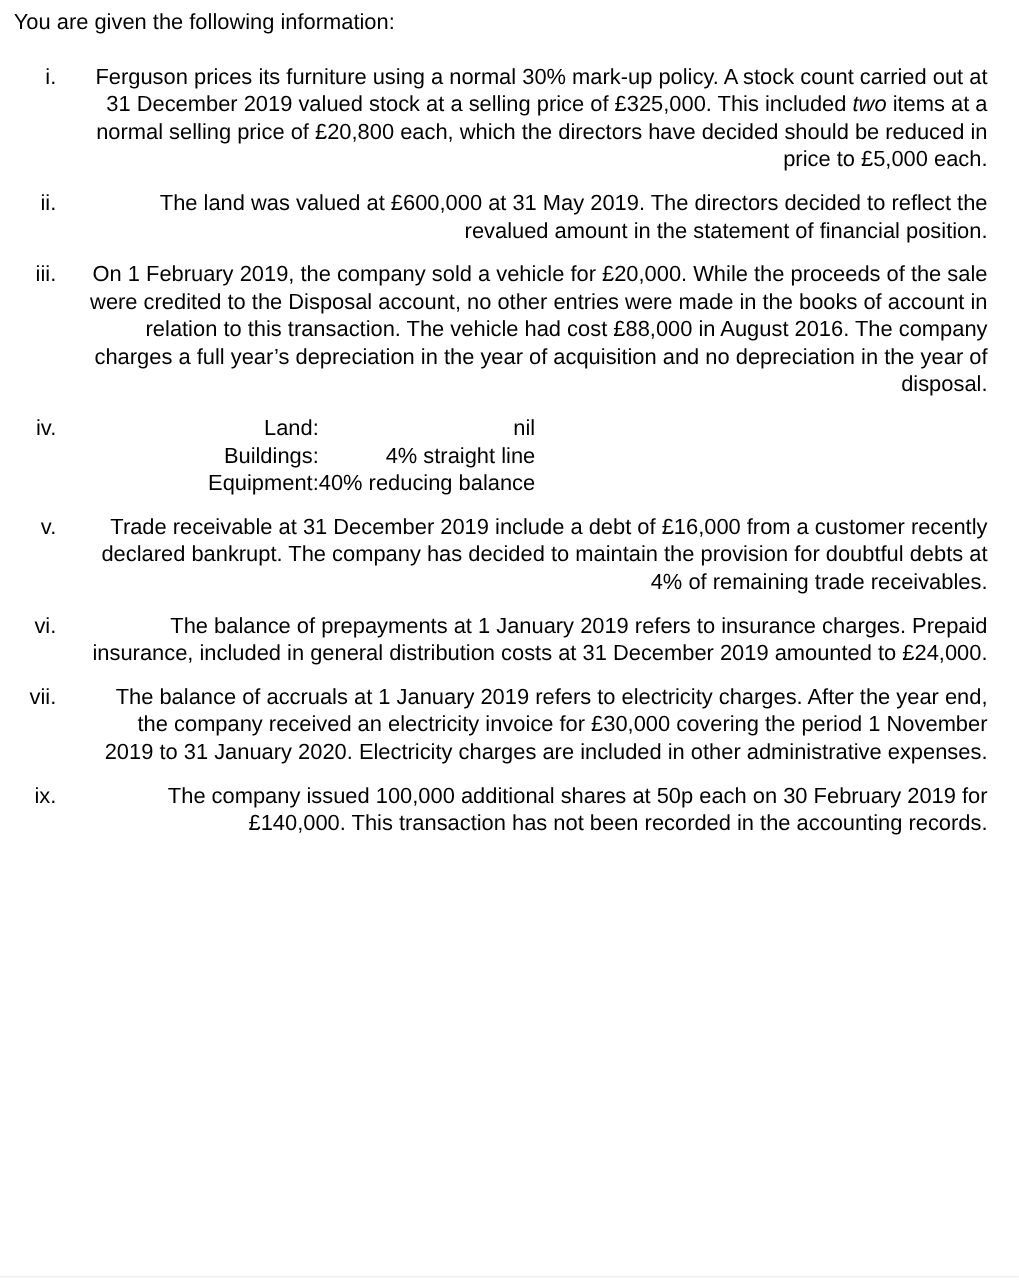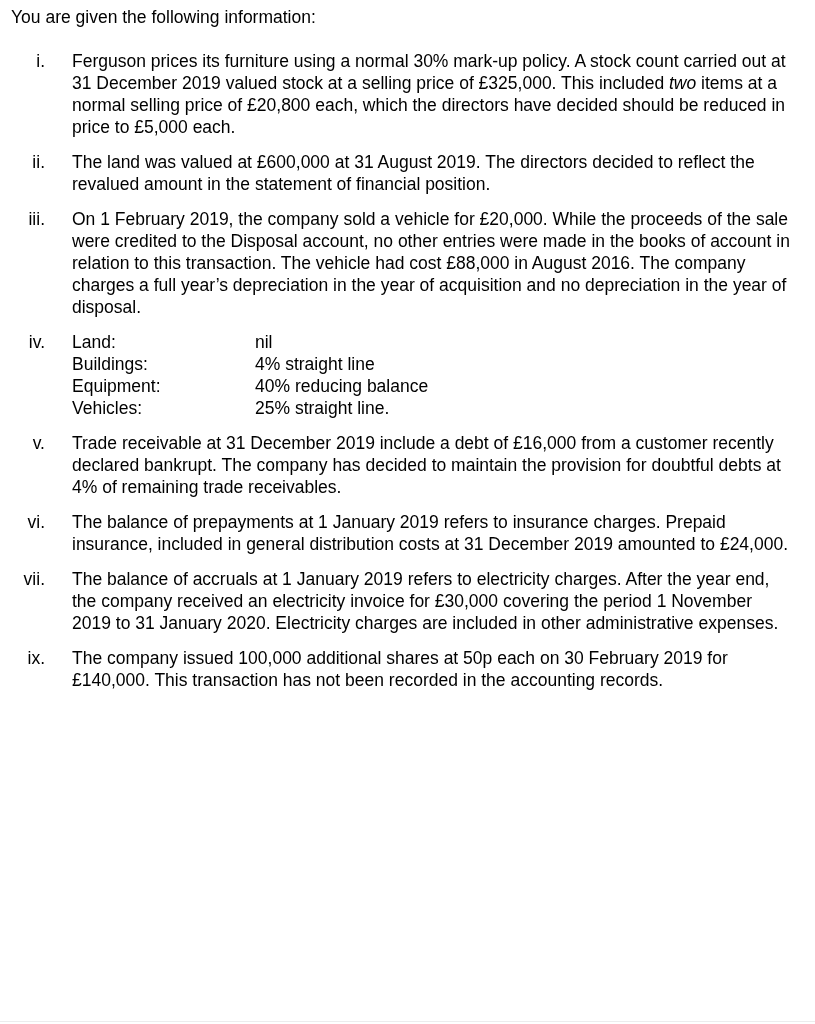--- a/index.html
+++ b/index.html
@@ -49,21 +49,21 @@
     font-size: 17.5px;
     line-height: 22px;
     padding-right: 0;
   }
   .body-col {
     flex: 1 1 auto;
     padding-left: 27px;
     padding-right: 25px;
     font-size: 17.5px;
     line-height: 22px;
-    text-align: left;
+    text-align: right;
   }
   .body-col p {
     margin: 0;
   }
   .it { font-style: italic; }
   .policy {
     margin-top: 0;
     border-collapse: collapse;
   }
   .policy tr td {
@@ -98,21 +98,21 @@
     <div class="item">
       <div class="marker">i.</div>
       <div class="body-col">
         <p><span>Ferguson prices its furniture using a normal 30% mark-up policy. A stock count carried out at 31 December 2019 valued stock at a selling price of £325,000. This included </span><span class="it">two</span><span> items at a normal selling price of £20,800 each, which the directors have decided should be reduced in price to £5,000 each.</span></p>
       </div>
     </div>
 
     <div class="item">
       <div class="marker">ii.</div>
       <div class="body-col">
-        <p>The land was valued at £600,000 at 31 August 2019. The directors decided to reflect the revalued amount in the statement of financial position.</p>
+        <p>The land was valued at £600,000 at 31 May 2019. The directors decided to reflect the revalued amount in the statement of financial position.</p>
       </div>
     </div>
 
     <div class="item">
       <div class="marker">iii.</div>
       <div class="body-col">
         <p>On 1 February 2019, the company sold a vehicle for £20,000. While the proceeds of the sale were credited to the Disposal account, no other entries were made in the books of account in relation to this transaction. The vehicle had cost £88,000 in August 2016. The company charges a full year’s depreciation in the year of acquisition and no depreciation in the year of disposal.</p>
       </div>
     </div>
 
@@ -125,24 +125,20 @@
               <td class="pol-label">Land:</td>
               <td>nil</td>
             </tr>
             <tr>
               <td class="pol-label">Buildings:</td>
               <td>4% straight line</td>
             </tr>
             <tr>
               <td class="pol-label">Equipment:</td>
               <td>40% reducing balance</td>
-            </tr>
-            <tr>
-              <td class="pol-label">Vehicles:</td>
-              <td>25% straight line.</td>
             </tr>
           </tbody>
         </table>
       </div>
     </div>
 
     <div class="item">
       <div class="marker">v.</div>
       <div class="body-col">
         <p>Trade receivable at 31 December 2019 include a debt of £16,000 from a customer recently declared bankrupt. The company has decided to maintain the provision for doubtful debts at 4% of remaining trade receivables.</p>

